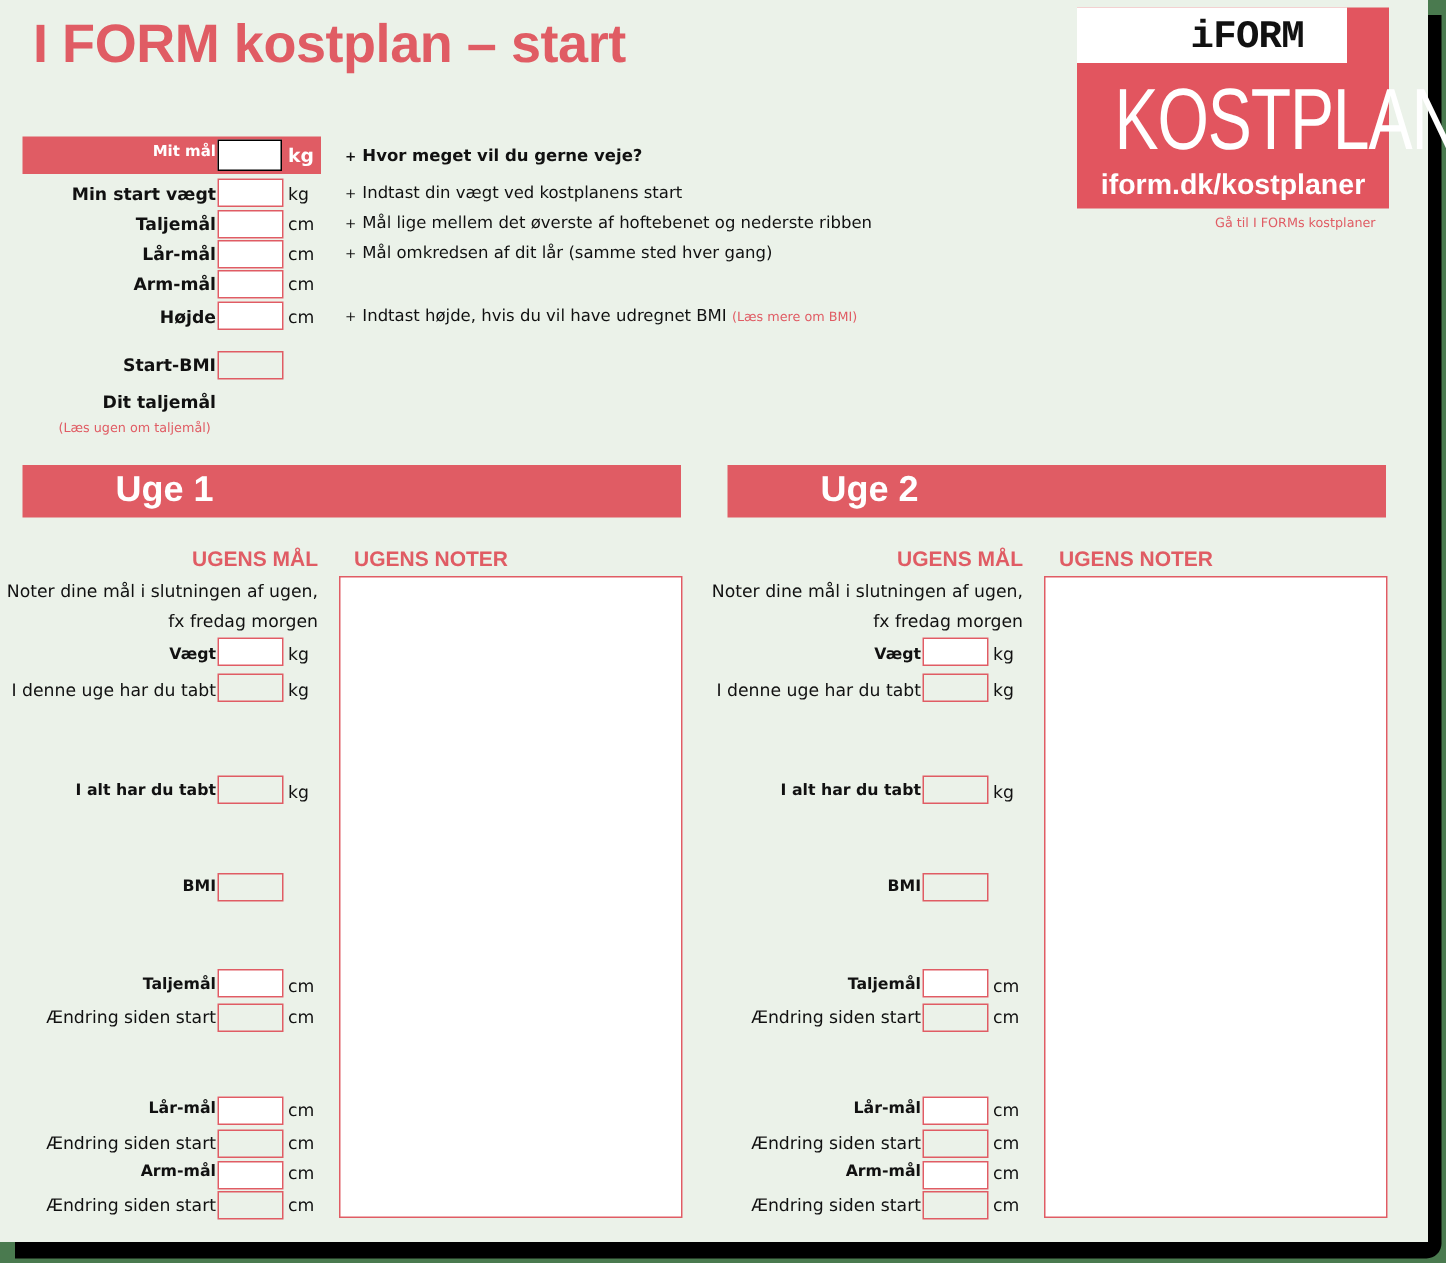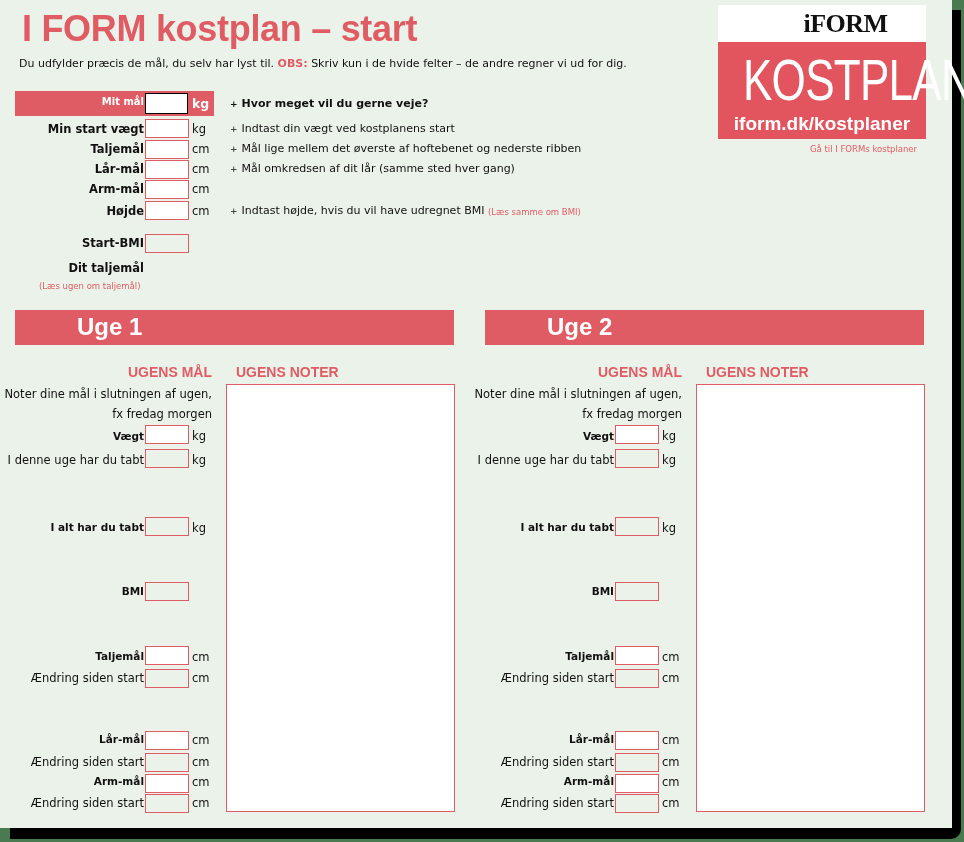--- a/index.html
+++ b/index.html
@@ -5,21 +5,21 @@
   * { box-sizing: border-box; margin: 0; padding: 0; }
   html, body { width: 964px; height: 842px; background: #4a7a4f; overflow: hidden; }
   body { position: relative; font-family: "DejaVu Sans", sans-serif; color: #111; }
   .shadow { position: absolute; left: 10px; top: 10px; width: 951px; height: 829px; background: #000; border-radius: 0 0 10px 0; }
   .page { position: absolute; left: 0; top: 0; width: 952px; height: 828px; background: #ebf2e9; }
   .abs { position: absolute; }
   .title { left: 22px; top: 8px; font-family: "Liberation Sans", sans-serif; font-weight: bold; font-size: 36px; color: #e05c64; letter-spacing: -0.3px; }
   .intro { left: 19px; top: 57px; font-size: 11px; color: #111; white-space: nowrap; }
   .intro .obs { color: #e05c64; font-weight: bold; }
   .logo { left: 718px; top: 5px; width: 208px; height: 134px; background: #e2555f; }
-  .logo .top { position: absolute; left: 0; top: 0; width: 208px; height: 37px; background: #fff; display: flex; align-items: center; justify-content: center; font-family: Liberation Serif, serif; font-weight: bold; font-size: 26px; color: #111; letter-spacing: -0.5px; padding-left: 47px; }
+  .logo .top { position: absolute; left: 0; top: 0; width: 180px; height: 37px; background: #fff; display: flex; align-items: center; justify-content: center; font-family: Liberation Mono, monospace; font-weight: bold; font-size: 26px; color: #111; letter-spacing: -0.5px; padding-left: 47px; }
   .logo .big { position: absolute; left: 0; top: 39px; width: 208px; text-align: center; font-family: "Liberation Sans", sans-serif; font-size: 58px; color: #fff; transform: scaleX(0.76); transform-origin: center; letter-spacing: -1px; line-height: 72px; }
   .logo .url { position: absolute; left: 0; top: 108px; width: 208px; text-align: center; font-family: "Liberation Sans", sans-serif; font-weight: bold; font-size: 19px; color: #fff; }
   .logo-link { left: 810px; top: 144px; font-size: 8.5px; color: #e05c64; white-space: nowrap; }
   .goal-bar { left: 15px; top: 91px; width: 199px; height: 25px; background: #e05c64; }
   .lbl { font-size: 11.5px; text-align: right; white-space: nowrap; }
   .b { font-weight: bold; }
   .box { position: absolute; width: 44px; height: 19px; border: 1px solid #e05c64; background: #fff; }
   .box.calc { background: #ebf2e9; }
   .box.goal { border: 1.5px solid #000; width: 43px; height: 21px; }
   .unit { font-size: 11.5px; white-space: nowrap; }
@@ -31,23 +31,20 @@
   .sec-head { font-family: "Liberation Sans", sans-serif; font-weight: bold; font-size: 14px; color: #e05c64; white-space: nowrap; }
   .notes { position: absolute; width: 229px; height: 428px; border: 1px solid #e05c64; background: #fff; }
 </style>
 </head>
 <body>
 
 <div class="shadow"></div>
 <div class="page">
 
   <div class="abs title">I FORM kostplan – start</div>
-  <div class="abs intro">
-    <span>Du udfylder præcis de mål, du selv har lyst til. </span><span class="obs">OBS:</span><span> Skriv kun i de hvide felter – de andre regner vi ud for dig.</span>
-  </div>
 
   <div class="abs logo">
     <div class="top">iFORM</div>
     <div class="big">KOSTPLAN</div>
     <div class="url">iform.dk/kostplaner</div>
   </div>
   <div class="abs logo-link">Gå til I FORMs kostplaner</div>
 
   <div class="abs goal-bar"></div>
   <div class="abs lbl b" style="right:808px;top:96px;color:#fff;font-size:10px;">Mit mål</div>
@@ -71,21 +68,21 @@
   <div class="abs hint" style="left:230px;top:162px;"><span class="plus">+</span><span>Mål omkredsen af dit lår (samme sted hver gang)</span></div>
 
   <div class="abs lbl b" style="right:808px;top:182px;">Arm-mål</div>
   <div class="box" style="left:145px;top:180px;"></div>
   <div class="abs unit" style="left:192px;top:182px;">cm</div>
 
   <div class="abs lbl b" style="right:808px;top:204px;text-align:right;">Højde</div>
   <div class="box" style="left:145px;top:201px;"></div>
   <div class="abs unit" style="left:192px;top:204px;">cm</div>
   <div class="abs hint" style="left:230px;top:204px;"><span class="plus">+</span><span>Indtast højde, hvis du vil have udregnet BMI</span></div>
-  <div class="abs redlink" style="left:488px;top:207px;">(Læs samme om BMI)</div>
+  <div class="abs redlink" style="left:488px;top:207px;">(Læs mere om BMI)</div>
 
   <div class="abs lbl b" style="right:808px;top:236px;">Start-BMI</div>
   <div class="box calc" style="left:145px;top:234px;"></div>
   <div class="abs lbl b" style="right:808px;top:261px;">Dit taljemål</div>
   <div class="abs redlink" style="left:39px;top:281px;">(Læs ugen om taljemål)</div>
 
   <div class="week-bar" style="left:15px;top:310px;width:439px;padding-left:44px;">
       <span style="left:62px;">Uge 1</span>
     </div>
   <div class="abs sec-head" style="right:740px;top:364px;">UGENS MÅL</div>

